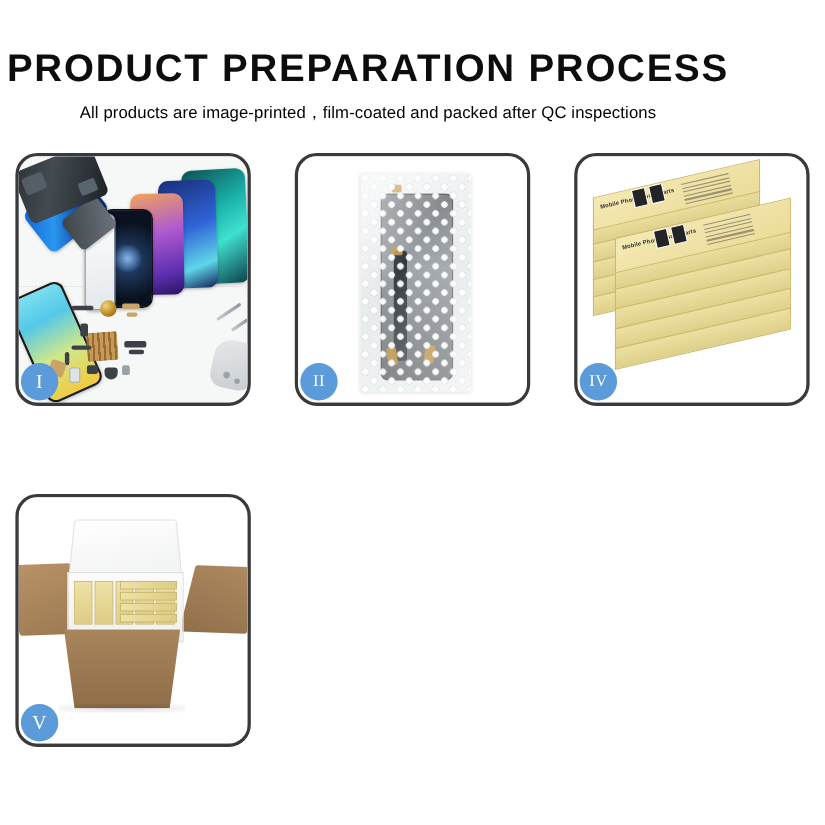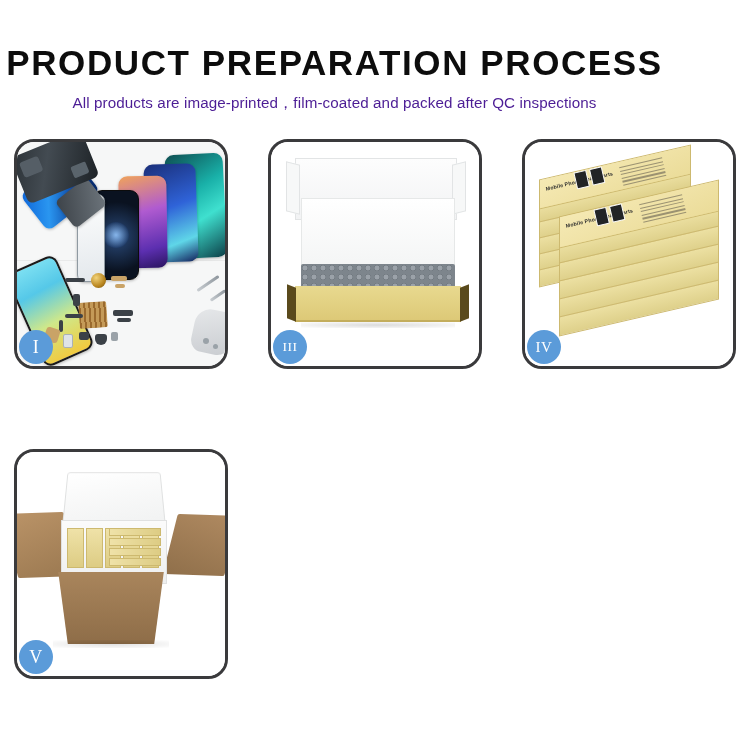--- a/index.html
+++ b/index.html
@@ -33,21 +33,21 @@
     color: #0d0d0d;
     line-height: 42px;
     white-space: nowrap;
   }
   .page-subtitle {
     margin: 0;
     padding-top: 9px;
     font-family: "Liberation Sans", sans-serif;
     font-size: 15.2px;
     font-weight: normal;
-    color: #4c1d95;
+    color: #000000;
     line-height: 20px;
     letter-spacing: 0.1px;
     white-space: nowrap;
   }
 
   
   .grid {
     position: absolute;
     left: 14px;
     top: 139px;
@@ -496,32 +496,37 @@
 
       <div class="tool" style="left:178px;top:140px;width:26px;height:3px;transform:rotate(-34deg);"></div>
       <div class="tool" style="left:192px;top:152px;width:18px;height:3px;transform:rotate(-34deg);"></div>
       <div class="hand"></div>
       <div class="part lite" style="left:186px;top:196px;width:6px;height:6px;border-radius:50%;"></div>
       <div class="part lite" style="left:196px;top:202px;width:5px;height:5px;border-radius:50%;"></div>
     </div>
     <div class="badge">I</div>
   </div>
 
-
   <div class="panel">
     <div class="panel-stage">
-      <div class="p3-bg"></div>
-      <div class="box3-lidback"></div>
-      <div class="box3-foam"></div>
-      <div class="box3-bubble"></div>
-      <div class="box3-front"></div>
-      <div class="box3-shadow"></div>
+      <div class="p2-bg"></div>
+      <div class="bubblepack">
+        <div class="screen-in"></div>
+        <div class="flexcable"></div>
+        <div class="tapebit" style="left:28px;top:10px;width:9px;height:7px;"></div>
+        <div class="tapebit" style="left:28px;top:66px;width:10px;height:8px;"></div>
+        <div class="tapebit" style="left:24px;top:158px;width:9px;height:16px;transform:rotate(-8deg);"></div>
+        <div class="tapebit" style="left:58px;top:156px;width:9px;height:16px;transform:rotate(8deg);"></div>
+        <div class="bubbles"></div>
+        <div class="bubble-sheen"></div>
+      </div>
     </div>
-    <div class="badge xwide">III</div>
+    <div class="badge wide">II</div>
   </div>
+
 
   <div class="panel">
     <div class="panel-stage">
       <div class="p4-bg"></div>
       <div class="stack">
 
         <div class="slab" style="left:6px; top:30px; width:150px; height:16px;"></div>
         <div class="slab" style="left:6px; top:46px; width:150px; height:16px;"></div>
         <div class="slab" style="left:6px; top:62px; width:150px; height:16px;"></div>
         <div class="slab" style="left:6px; top:78px; width:150px; height:16px;"></div>

